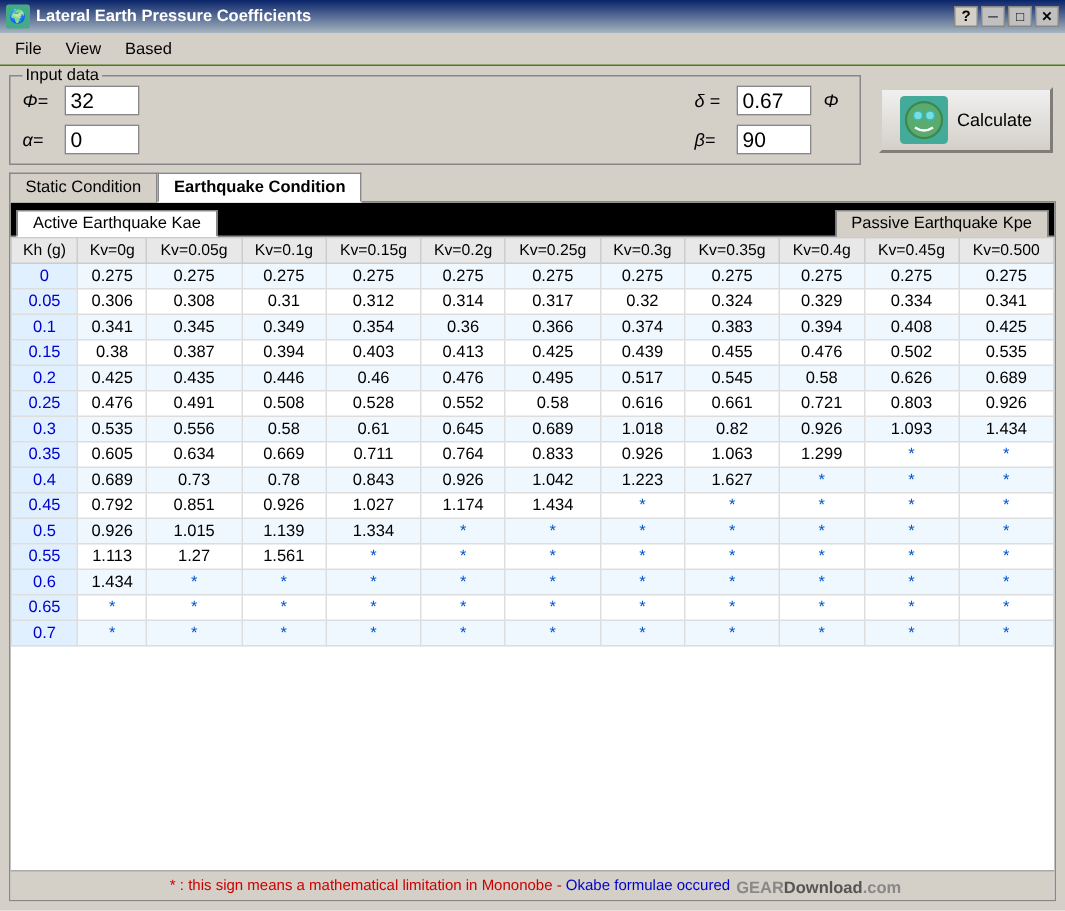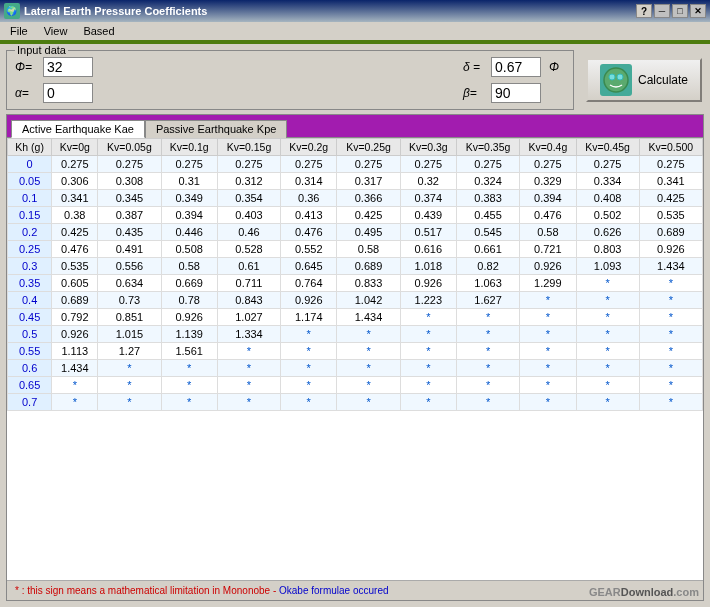--- a/index.html
+++ b/index.html
@@ -55,21 +55,21 @@
     .title-btn.help { background: #d4d0c8; color: #000; font-size: 10px; }
     .title-btn.close { background: #c0c0c0; }
 
     
     .menu-bar {
       background: #d4d0c8;
       height: 22px;
       display: flex;
       align-items: center;
       padding: 0 2px;
-      border-bottom: 4px solid #4d7c0f;
+      border-bottom: 1px solid #4d7c0f;
     }
     .menu-item {
       padding: 2px 8px;
       cursor: pointer;
       font-size: 11px;
     }
 
     
     .window-body {
       background: #d4d0c8;
@@ -167,23 +167,24 @@
       background: white;
       flex: 1;
       display: flex;
       flex-direction: column;
       overflow: hidden;
     }
 
     
     .inner-tabs {
       display: flex;
-      background: #a21caf;
+      background: #000000;
       padding: 4px 4px 0;
       border-bottom: 1px solid #888;
+      justify-content: space-between;
     }
     .inner-tab {
       padding: 2px 10px;
       background: #d4d0c8;
       border: 1px solid #888;
       border-bottom: none;
       cursor: pointer;
       font-size: 11px;
       top: 1px;
       position: relative;
@@ -238,21 +239,21 @@
     .footer-star { color: #cc0000; }
     .footer-ok { color: #0000cc; }
     .footer-brand { 
       font-size: 11px;
       font-weight: bold;
       color: #555;
       text-align: right;
     }
     .footer-row {
       display: flex;
-      justify-content: space-between;
+      justify-content: center;
       align-items: flex-end;
     }
 
     
     .table-container::-webkit-scrollbar { width: 16px; }
     .table-container::-webkit-scrollbar-track { background: #d4d0c8; }
     .table-container::-webkit-scrollbar-thumb { 
       background: #a0a0a0;
       border: 1px solid #888;
     }
@@ -325,20 +326,24 @@
             <circle cx="18" cy="11" r="3" fill="#7dd" stroke="#3bb" stroke-width="1"></circle>
             <path d="M8 19 Q14 23 20 19" fill="none" stroke="#fff" stroke-width="1.5"></path>
           </svg>
         </div>
         <span>Calculate</span>
       </button>
     </div>
   </div>
 
   <div style="display:flex; flex-direction:column; flex:1; overflow:hidden;">
+    <div class="tabs-outer">
+      <div class="tab">Static Condition</div>
+      <div class="tab active">Earthquake Condition</div>
+    </div>
 
     <div class="tab-panel">
 
       <div class="inner-tabs">
         <div class="inner-tab active">Active Earthquake Kae</div>
         <div class="inner-tab">Passive Earthquake Kpe</div>
       </div>
 
       <div class="table-container">
         <table>

